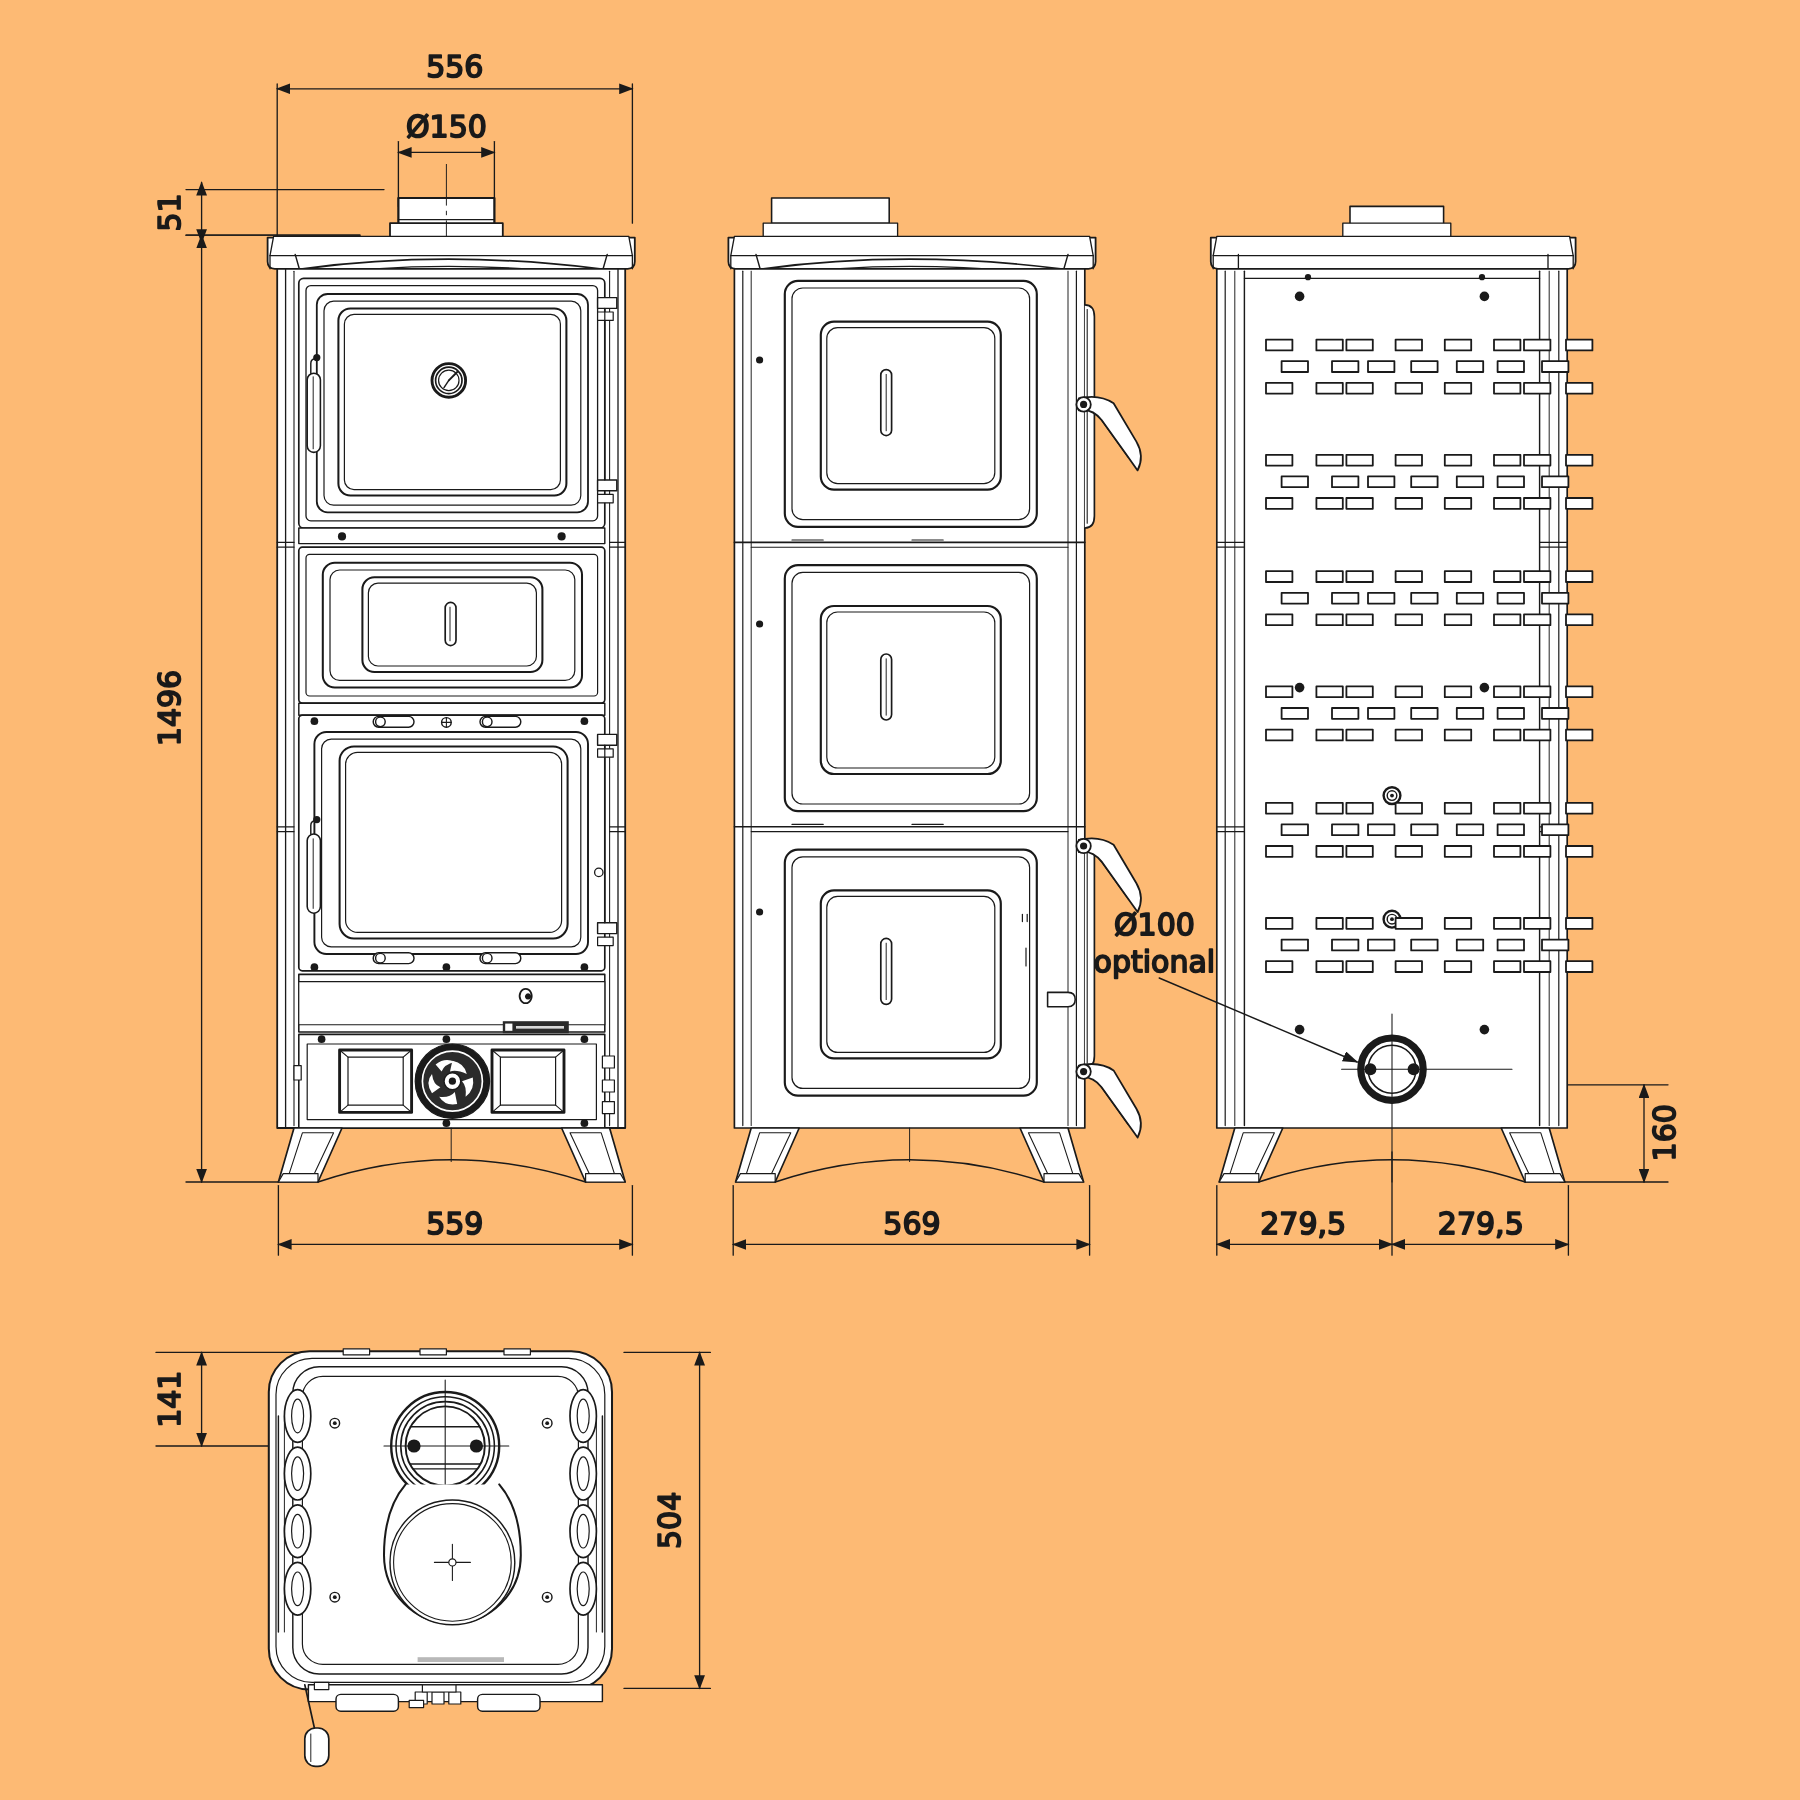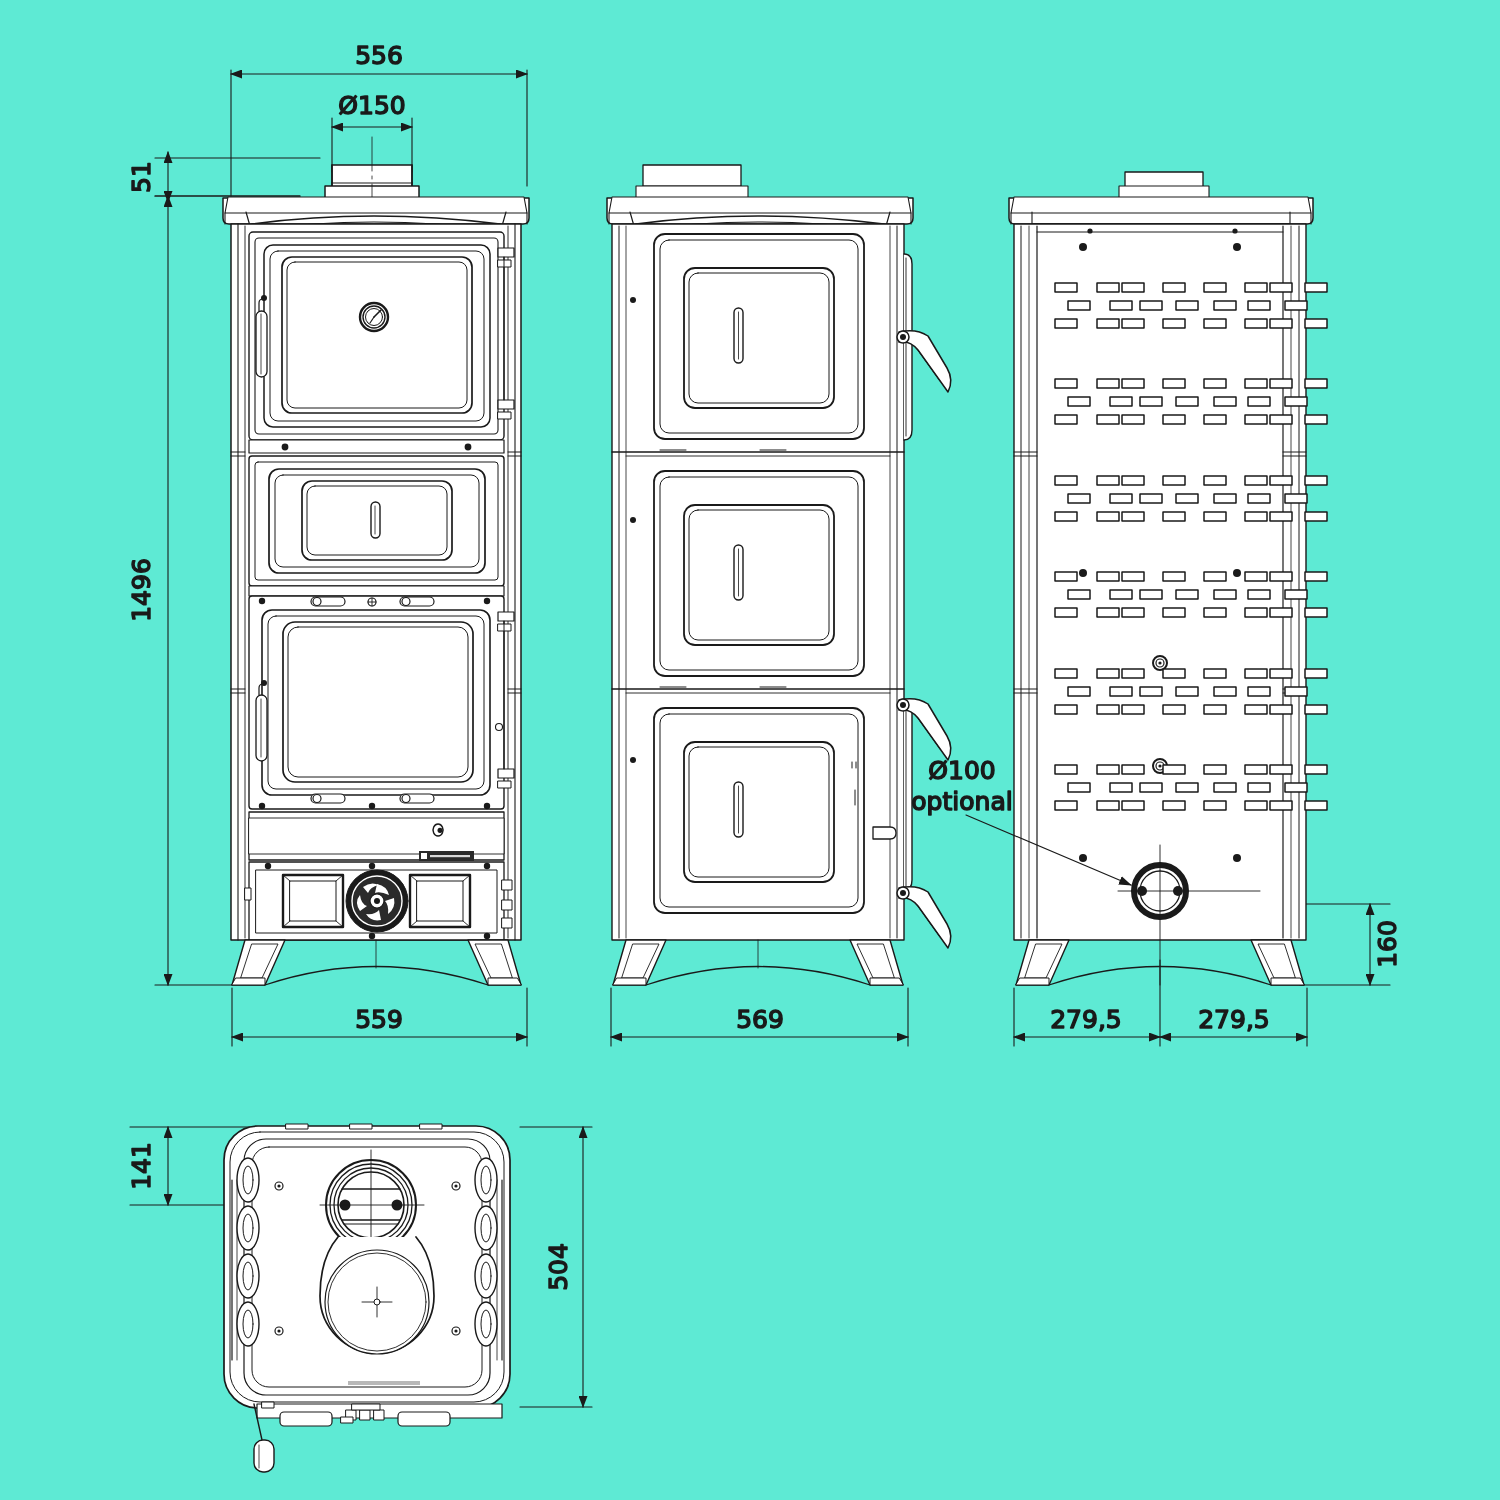--- a/index.html
+++ b/index.html
@@ -1,17 +1,17 @@
 <!DOCTYPE html>
 <html><head>
 <meta charset="utf-8">
 <style>
   html,body{margin:0;padding:0;background:#ffffff;}
   body{width:1500px;height:1500px;font-family:"DejaVu Sans",sans-serif;}
-  #stage{position:relative;width:1500px;height:1500px;overflow:hidden;background:#5eead4;}
+  #stage{position:relative;width:1500px;height:1500px;overflow:hidden;background:#fdba74;}
   svg{display:block;}
   .dimtxt{font-family:"DejaVu Sans",sans-serif;font-size:25px;fill:#1a1a1a;}
 </style>
 </head>
 <body>
 
 <div id="stage">
 <svg width="1500" height="1500" viewBox="0 0 1500 1500" xmlns="http://www.w3.org/2000/svg">
 
   <defs>

